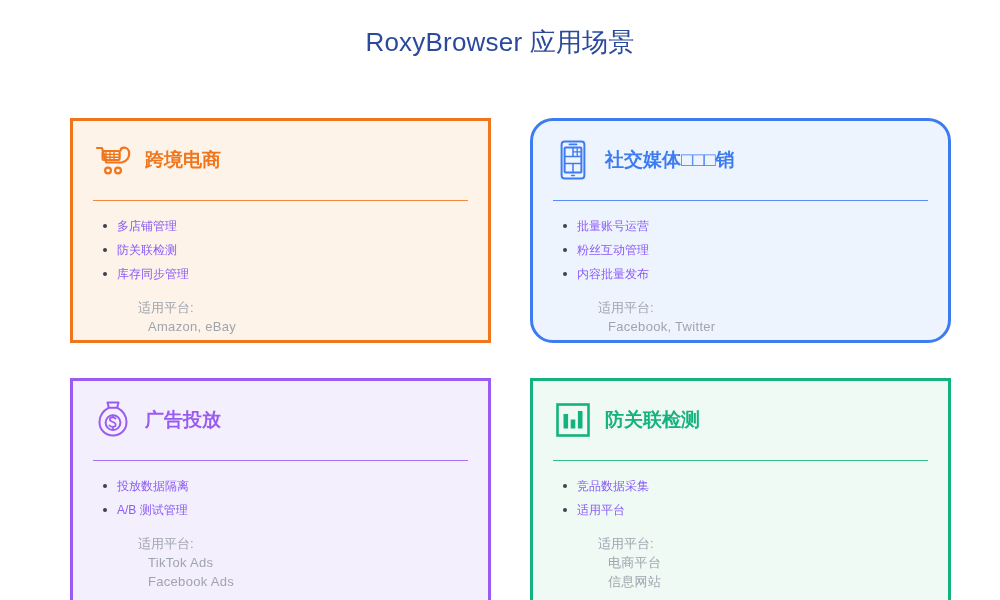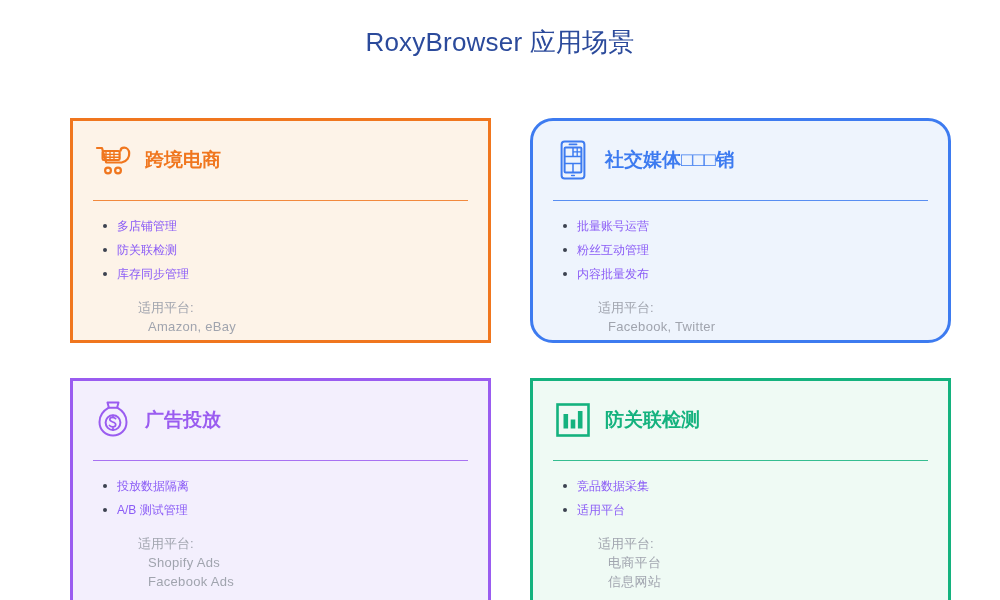--- a/index.html
+++ b/index.html
@@ -203,21 +203,21 @@
         </span>
         <span class="card-title">广告投放</span>
       </div>
       <div class="card-divider"></div>
       <ul class="feature-list">
         <li class="feature-item">投放数据隔离</li>
         <li class="feature-item">A/B 测试管理</li>
       </ul>
       <div class="platform-block">
         <span class="platform-label">适用平台:</span>
-        <span class="platform-line">Shopify Ads</span>
+        <span class="platform-line">TikTok Ads</span>
         <span class="platform-line">Facebook Ads</span>
       </div>
     </div>
 
     <div class="card card-data">
       <div class="card-head">
         <span class="card-icon">
           <svg width="36" height="36" viewBox="0 0 36 36" fill="none" stroke="#14b27e" stroke-width="2.6">
             <rect x="2.5" y="2.5" width="31" height="31"></rect>
             <rect x="8.5" y="12" width="4.6" height="14.5" fill="#14b27e" stroke="none"></rect>

